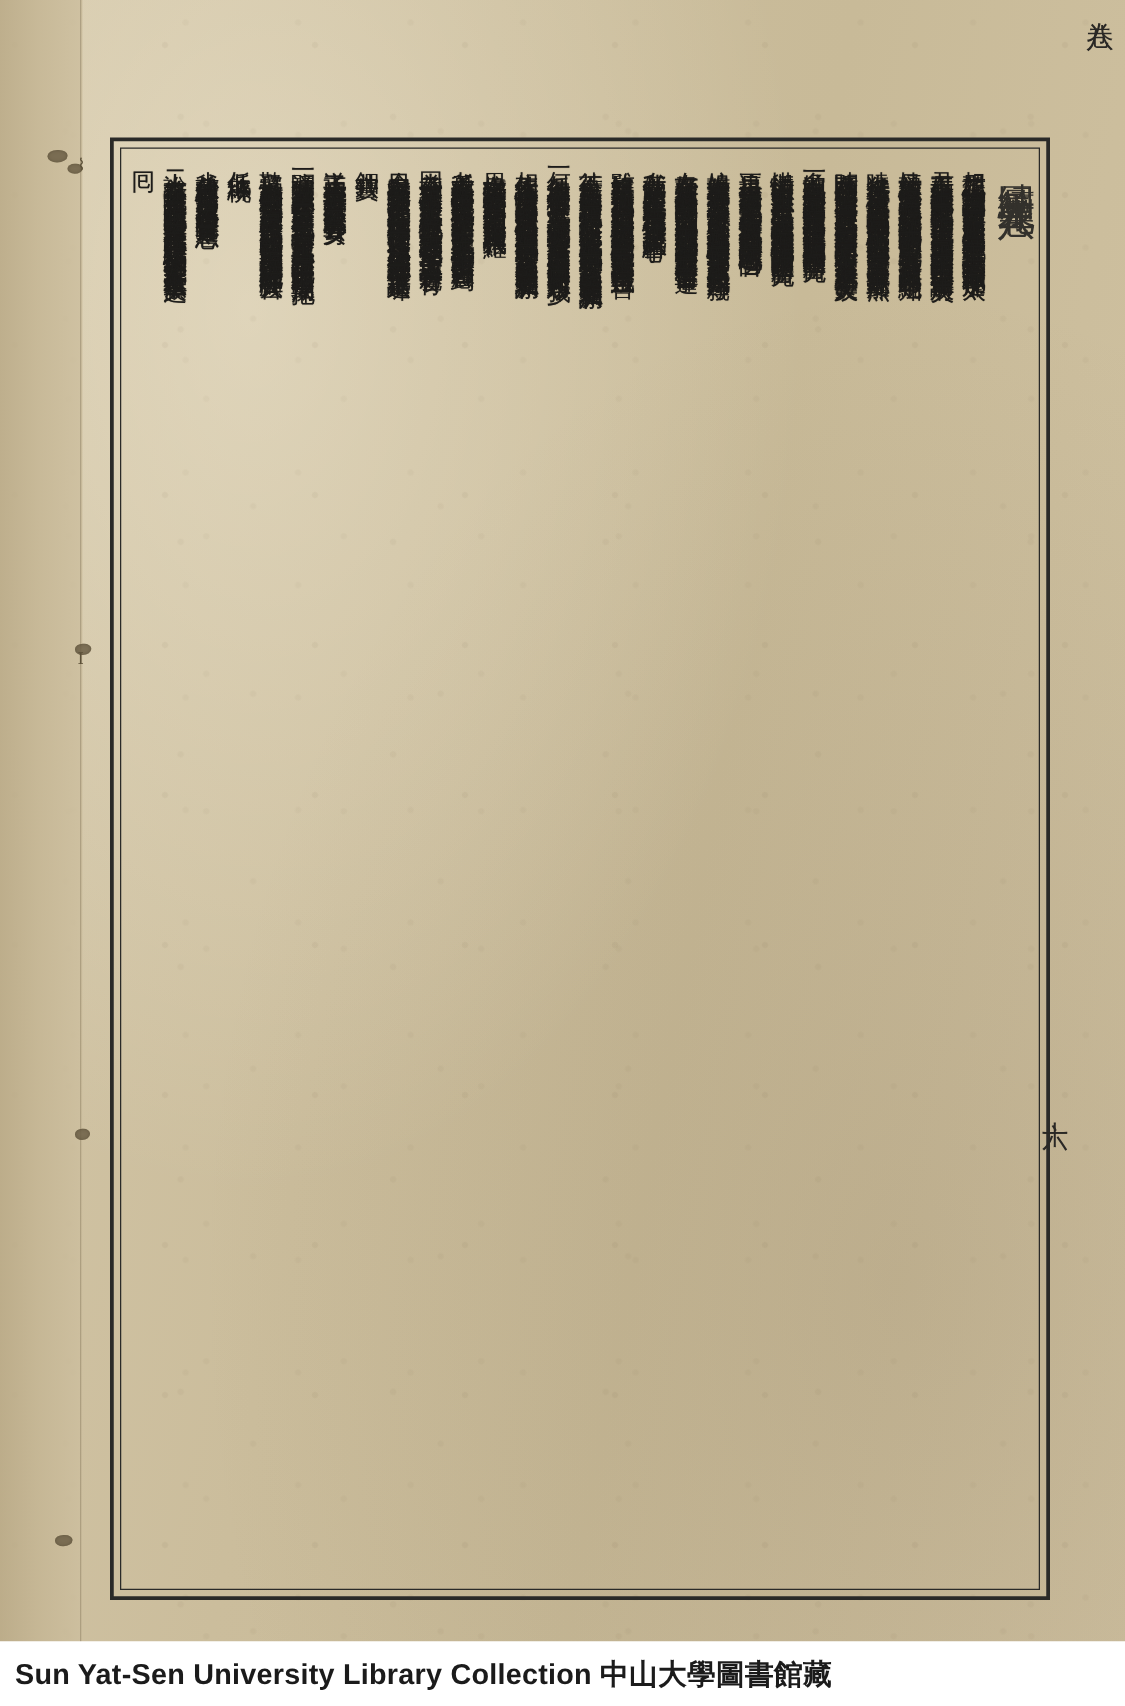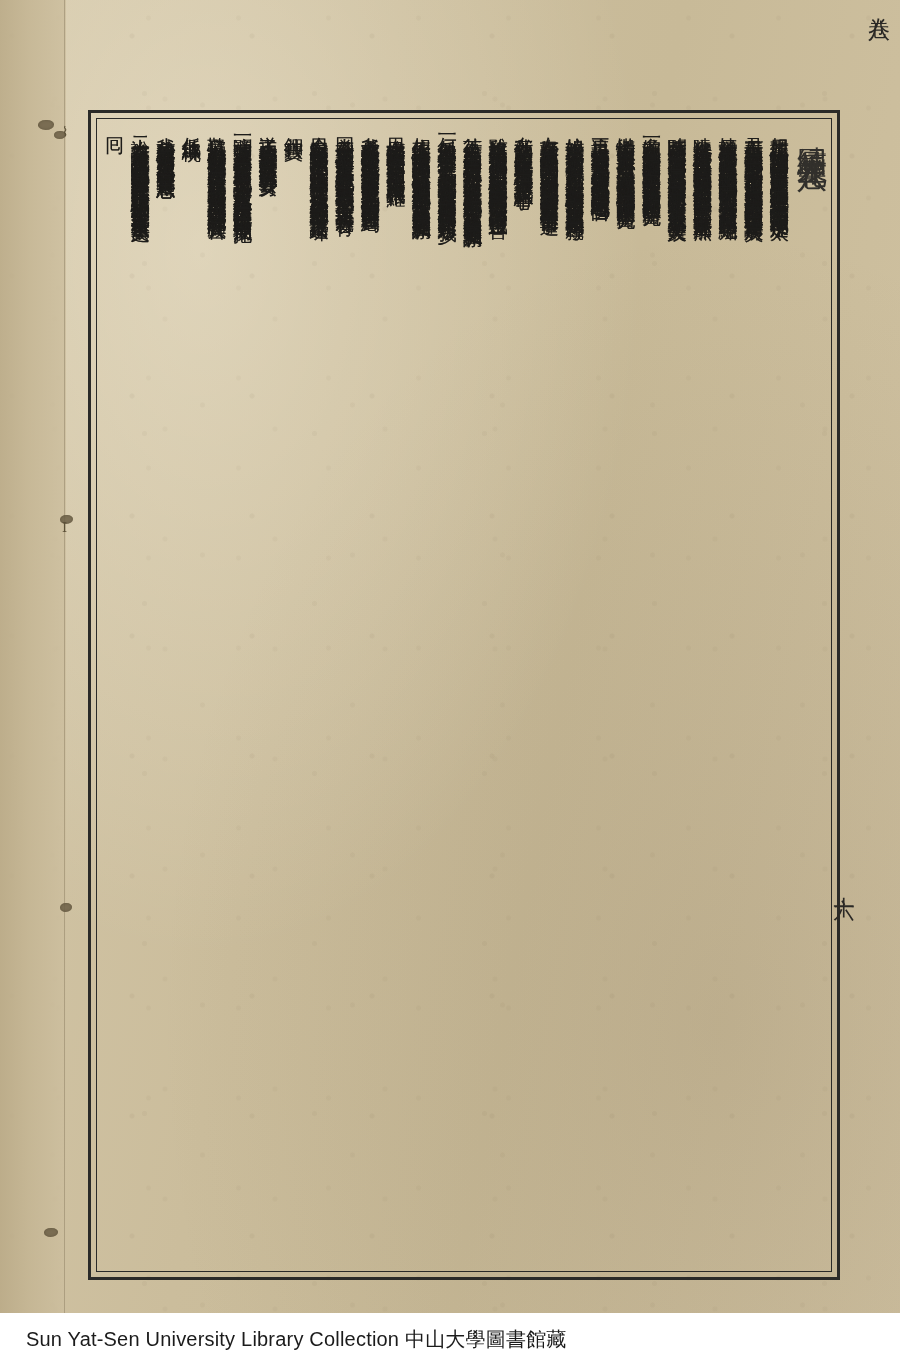--- a/index.html
+++ b/index.html
@@ -146,24 +146,24 @@
     left: 0;
     bottom: 0;
     width: 900px;
     height: 52px;
     background: #ffffff;
     display: flex;
     align-items: center;
   }
   .watermark span {
     font-family: "Liberation Sans", sans-serif;
-    font-size: 20px;
-    font-weight: normal;
+    font-size: 23px;
+    font-weight: bold;
     color: #1b1b1b;
-    padding-left: 26px;
+    padding-left: 12px;
     letter-spacing: .2px;
   }
   .fold-line {
     position: absolute;
     left: 64px;
     top: 0;
     bottom: 0;
     width: 1px;
     background: rgba(90,75,50,.28);
   }

